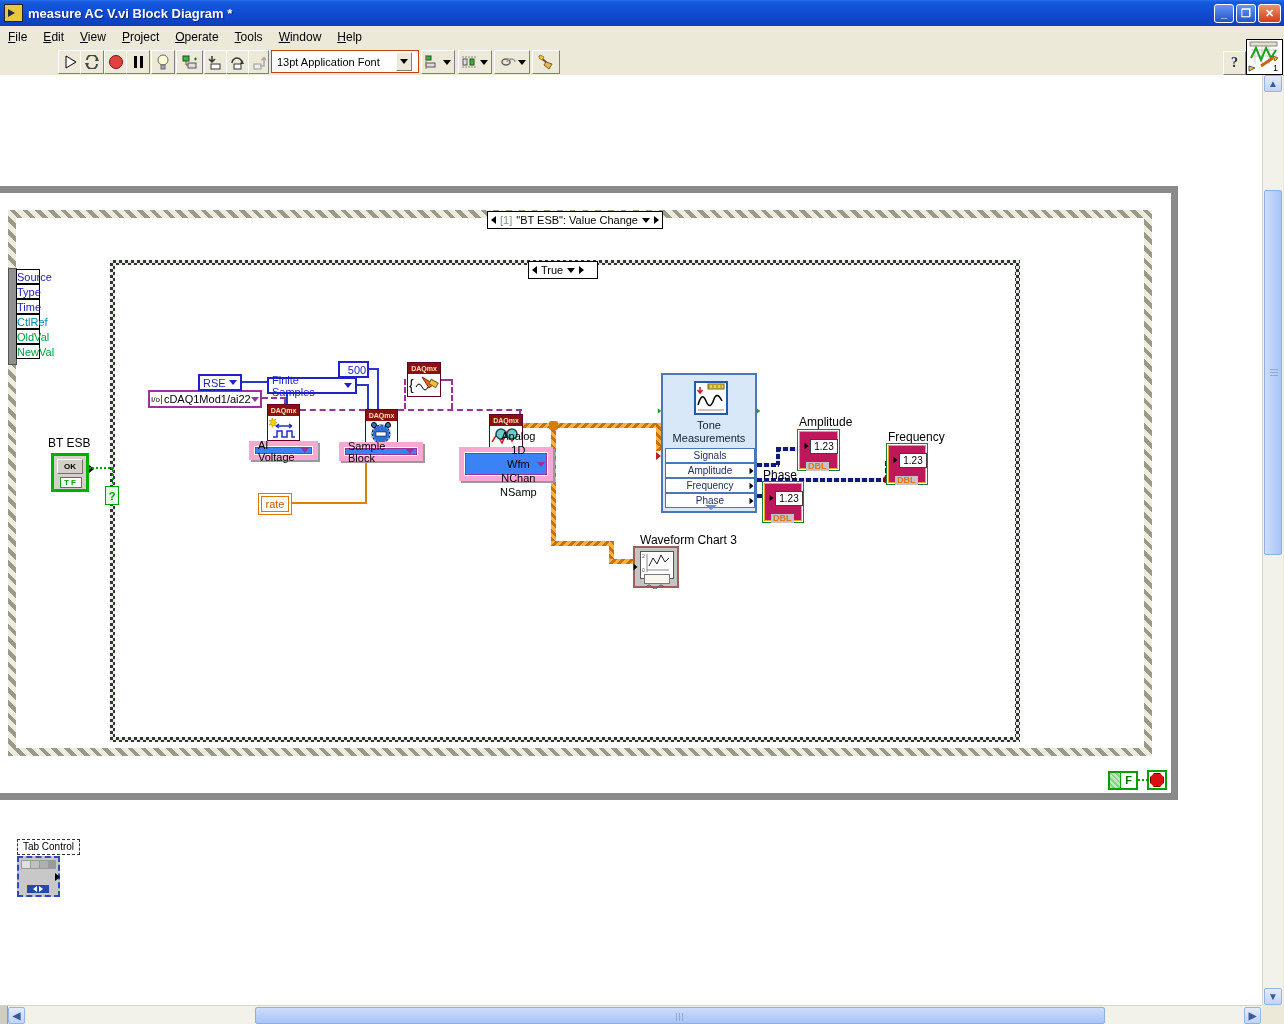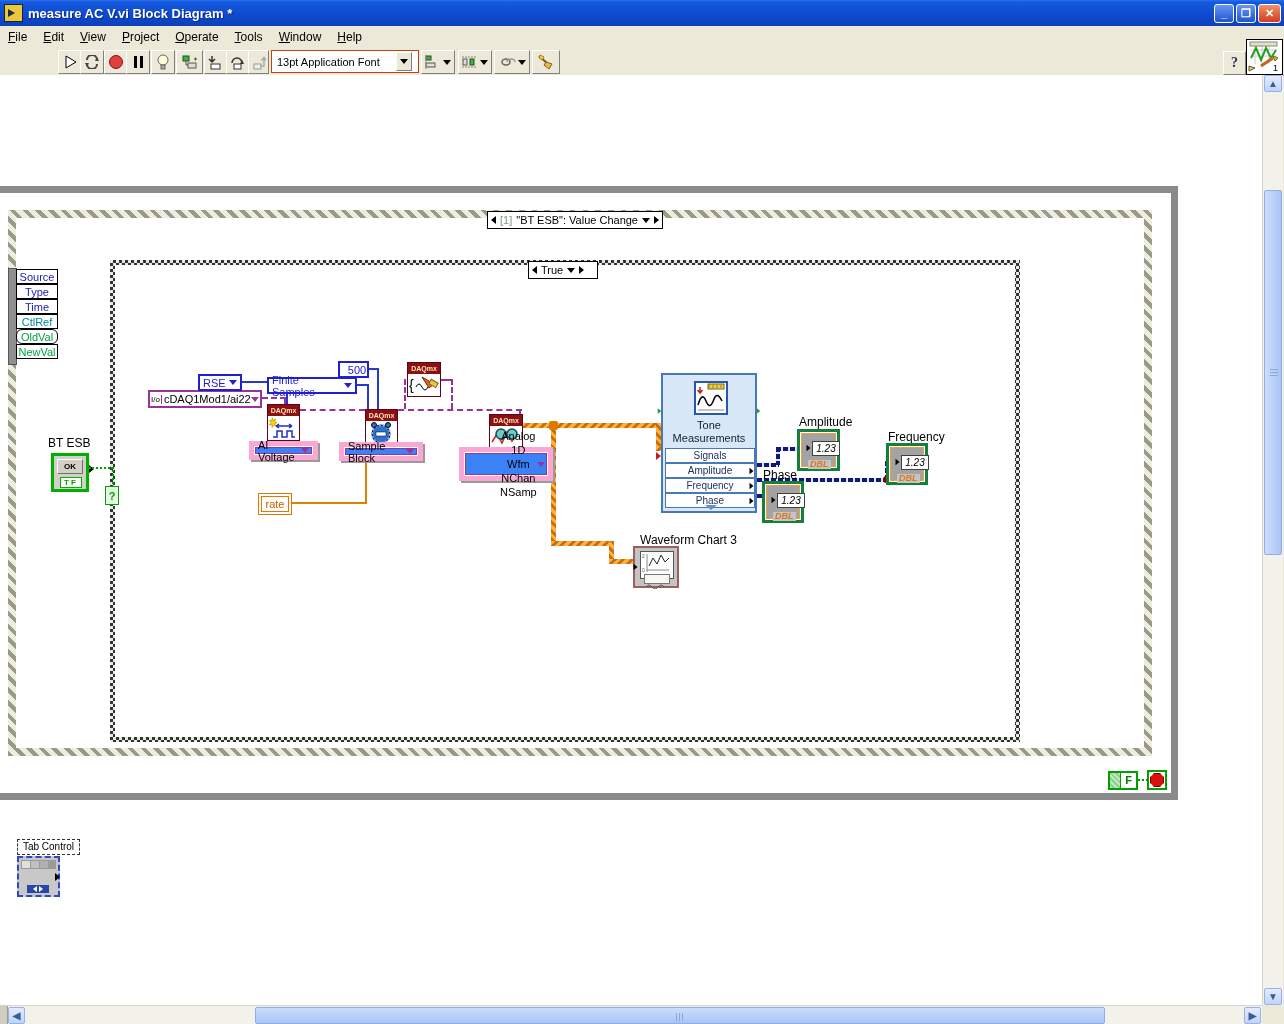--- a/index.html
+++ b/index.html
@@ -26,21 +26,21 @@
   
   #diagram{left:0;top:75px;width:1262px;height:930px;background:#fff;overflow:hidden;}
   #whileloop{left:-10px;top:111px;width:1188px;height:614px;border:7px solid #8a8a8a;box-sizing:border-box;}
   #eventframe{left:8px;top:135px;width:1144px;height:546px;background:repeating-linear-gradient(45deg,#9a9a86 0 4px,#ecece0 4px 9px);box-sizing:border-box;}
   #eventframe .inner{position:absolute;left:8px;top:8px;right:8px;bottom:8px;background:#fff;}
   #caseframe{left:110px;top:185px;width:910px;height:482px;background:conic-gradient(#333 25%,#e4ece4 0 50%,#333 0 75%,#e4ece4 0) 0 0/6px 6px;box-sizing:border-box;}
   #caseframe .inner{position:absolute;left:5px;top:5px;right:5px;bottom:5px;background:#fff;}
   .seltab{position:absolute;height:16px;background:#fff;border:1px solid #000;display:flex;align-items:center;font-size:11px;padding:0 3px;gap:4px;}
   .seltab .idx{color:#7d9a7d;}
   
-  .evrow{position:absolute;left:16px;width:42px;height:15px;background:#fff;border:1px solid #000;font-size:11px;text-align:center;line-height:15px;box-sizing:border-box;}
+  .evrow{position:absolute;left:16px;width:24px;height:15px;background:#fff;border:1px solid #000;font-size:11px;text-align:center;line-height:15px;box-sizing:border-box;}
   .evblue{color:#2020b8;} .evteal{color:#0088a0;} .evgreen{color:#00a040;}
   
   .gdh{border-top:2px dotted #00a000;height:0;}
   .gdv{border-left:2px dotted #00a000;width:0;}
   .pdh{border-top:2px dashed #993399;height:0;}
   .pdv{border-left:2px dashed #993399;width:0;}
   .bh{height:2px;background:#2838c8;}
   .bv{width:2px;background:#2838c8;}
   .oh{height:2px;background:#e08000;}
   .ov{width:2px;background:#e08000;}
@@ -48,21 +48,21 @@
   .owv{width:5px;background:repeating-linear-gradient(45deg,#ffb03a 0 3px,#c87010 3px 6px);}
   .nh{height:4px;background:repeating-linear-gradient(90deg,#101878 0 5px,#dfe4ff 5px 7px);}
   .nv{width:4px;background:repeating-linear-gradient(180deg,#101878 0 5px,#dfe4ff 5px 7px);}
   
   .ring-blue{background:#fff;border:2px solid #2020cc;color:#2020cc;font-size:11px;display:flex;align-items:center;justify-content:space-between;padding:0 3px;box-sizing:border-box;}
   .ring-purple{background:#3b82f6;border:5px solid #f9a8d4;box-shadow:0 0 0 1px #fff inset,0 0 0 2px #993399 inset,2px 2px 0 #9a9a9a;color:#000;font-size:11px;display:flex;align-items:center;justify-content:space-between;padding:2px 4px;box-sizing:border-box;}
   .const-blue{background:#fff;border:2px solid #2020cc;color:#2020cc;font-size:11px;text-align:center;box-sizing:border-box;display:flex;align-items:center;justify-content:center;}
   .daqvi{box-sizing:border-box;border:1px solid #600020;background:#fff;}
   .daqhdr{height:11px;background:#8b1010;color:#ffe2b8;font-size:7px;font-weight:bold;text-align:center;line-height:11px;letter-spacing:0;}
   .freelabel{font-size:12px;color:#000;white-space:nowrap;}
-  .indterm{box-sizing:border-box;border:3px solid #15803d;box-shadow:0 0 0 1px #fff inset,0 0 0 2px #f0a030 inset;background:#a3a3a3;font-style:italic;}
+  .indterm{box-sizing:border-box;border:1px solid #15803d;box-shadow:0 0 0 1px #fff inset,0 0 0 2px #f0a030 inset;background:#be185d;}
   .indval{position:absolute;left:12px;top:9px;width:26px;height:13px;background:#fff;border:1px solid #404040;font-size:10px;text-align:center;line-height:13px;}
   .indtype{position:absolute;left:8px;bottom:-1px;font-size:9px;font-weight:bold;color:#e07818;background:#c4c4c4;padding:0 2px;line-height:9px;}
   .purtri{width:0;height:0;border-left:4px solid transparent;border-right:4px solid transparent;border-top:5px solid #993399;}
   .blutri{width:0;height:0;border-left:4px solid transparent;border-right:4px solid transparent;border-top:5px solid #2020cc;}
   
   #express{left:661px;top:298px;width:96px;height:140px;background:#d9e8f8;border:2px solid #4878b8;box-sizing:border-box;}
   .exrow{position:absolute;left:2px;width:88px;height:13px;background:#fff;border:1px solid #4878b8;font-size:10px;color:#203060;text-align:center;line-height:13px;}
   .extitle{position:absolute;width:100%;text-align:center;font-size:11px;color:#102030;}
   
   .sbtn{background:linear-gradient(180deg,#e4ecfd,#c0d4f8);border:1px solid #95b3e7;border-radius:2px;display:flex;align-items:center;justify-content:center;color:#3a5a9a;font-size:10px;font-weight:bold;box-sizing:border-box;}
@@ -213,21 +213,21 @@
     <span>"BT ESB": Value Change</span>
     <div class="tri-d"></div>
     <div class="tri-r"></div>
   </div>
 
   <div class="abs" style="left:8px;top:193px;width:7px;height:95px;background:#909090;border:1px solid #555;"></div>
   <div class="evrow evblue" style="top:194px;">Source</div>
   <div class="evrow evblue" style="top:209px;">Type</div>
   <div class="evrow evblue" style="top:224px;">Time</div>
   <div class="evrow evteal" style="top:239px;">CtlRef</div>
-  <div class="evrow evgreen" style="top:254px;border-radius:6px;">OldVal</div>
+  <div class="evrow evgreen" style="top:254px;">OldVal</div>
   <div class="evrow evgreen" style="top:269px;">NewVal</div>
 
   <div class="abs" id="caseframe">
       <div class="inner"></div>
     </div>
   <div class="seltab" style="left:528px;top:186px;width:62px;">
     <div class="tri-l"></div>
     <span>True</span>
     <div class="tri-d"></div>
     <div class="tri-r"></div>

